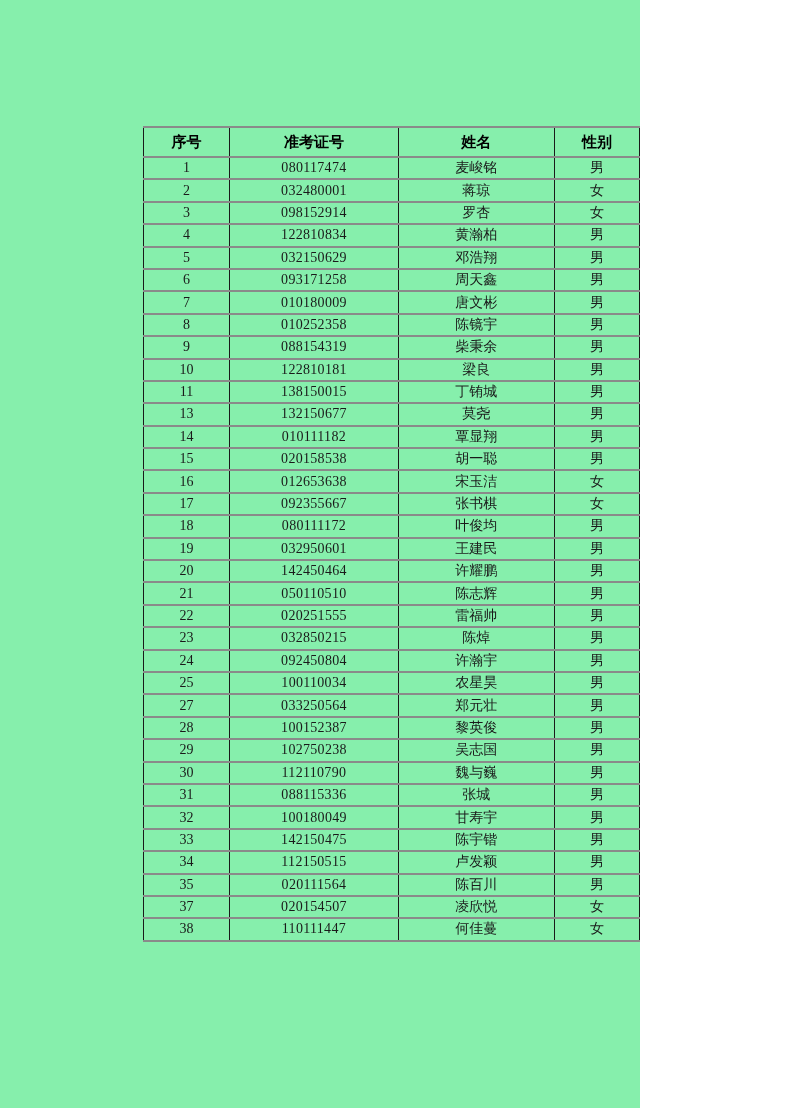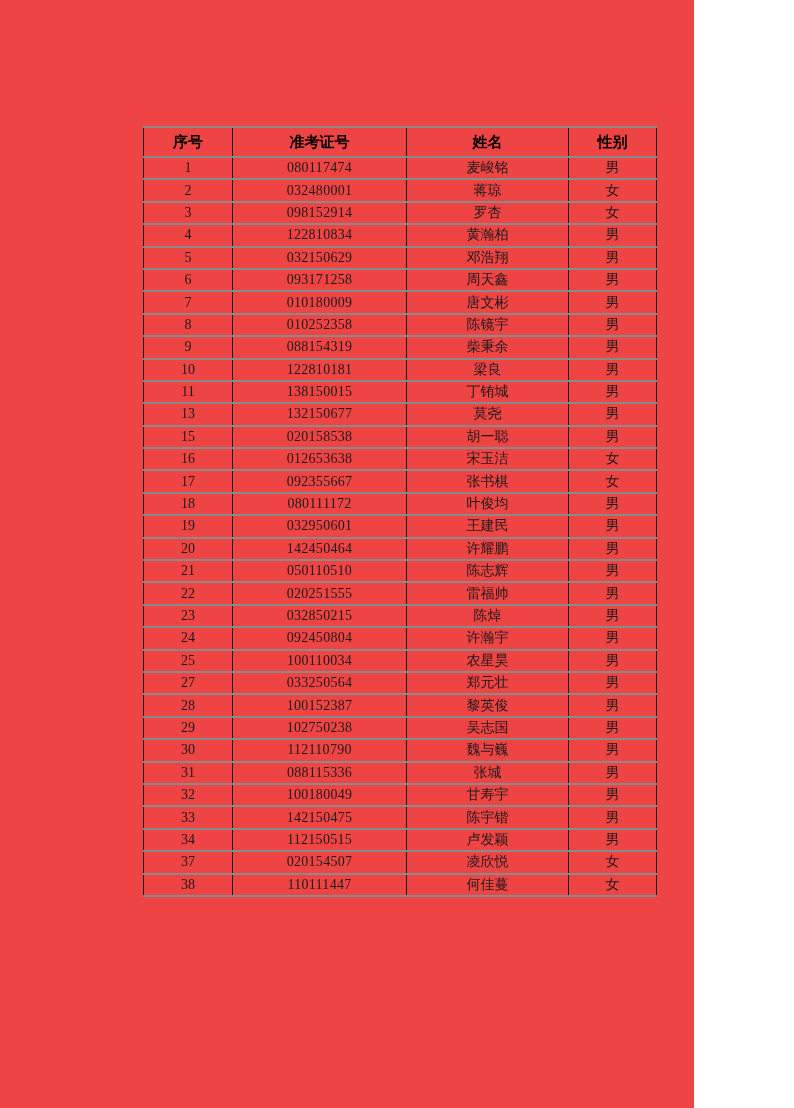--- a/index.html
+++ b/index.html
@@ -8,23 +8,23 @@
     background: #ffffff;
   }
   body {
     width: 794px;
     height: 1108px;
     font-family: "Liberation Serif", "DejaVu Serif", serif;
     color: #1a1a1a;
   }
   .sheet {
     position: relative;
-    width: 694px;
+    width: 640px;
     height: 1108px;
-    background: #ef4444;
+    background: #86efac;
     overflow: hidden;
   }
   table.roster {
     position: absolute;
     left: 143px;
     top: 126px;
     border-collapse: collapse;
     table-layout: fixed;
   }
   
@@ -144,20 +144,26 @@
           <td class="col-name">丁铕城</td>
           <td class="col-gender">男</td>
         </tr>
         <tr>
           <td class="col-no">13</td>
           <td class="col-ticket">132150677</td>
           <td class="col-name">莫尧</td>
           <td class="col-gender">男</td>
         </tr>
         <tr>
+          <td class="col-no">14</td>
+          <td class="col-ticket">010111182</td>
+          <td class="col-name">覃显翔</td>
+          <td class="col-gender">男</td>
+        </tr>
+        <tr>
           <td class="col-no">15</td>
           <td class="col-ticket">020158538</td>
           <td class="col-name">胡一聪</td>
           <td class="col-gender">男</td>
         </tr>
         <tr>
           <td class="col-no">16</td>
           <td class="col-ticket">012653638</td>
           <td class="col-name">宋玉洁</td>
           <td class="col-gender">女</td>
@@ -255,20 +261,26 @@
         <tr>
           <td class="col-no">33</td>
           <td class="col-ticket">142150475</td>
           <td class="col-name">陈宇锴</td>
           <td class="col-gender">男</td>
         </tr>
         <tr>
           <td class="col-no">34</td>
           <td class="col-ticket">112150515</td>
           <td class="col-name">卢发颖</td>
+          <td class="col-gender">男</td>
+        </tr>
+        <tr>
+          <td class="col-no">35</td>
+          <td class="col-ticket">020111564</td>
+          <td class="col-name">陈百川</td>
           <td class="col-gender">男</td>
         </tr>
         <tr>
           <td class="col-no">37</td>
           <td class="col-ticket">020154507</td>
           <td class="col-name">凌欣悦</td>
           <td class="col-gender">女</td>
         </tr>
         <tr>
           <td class="col-no">38</td>

